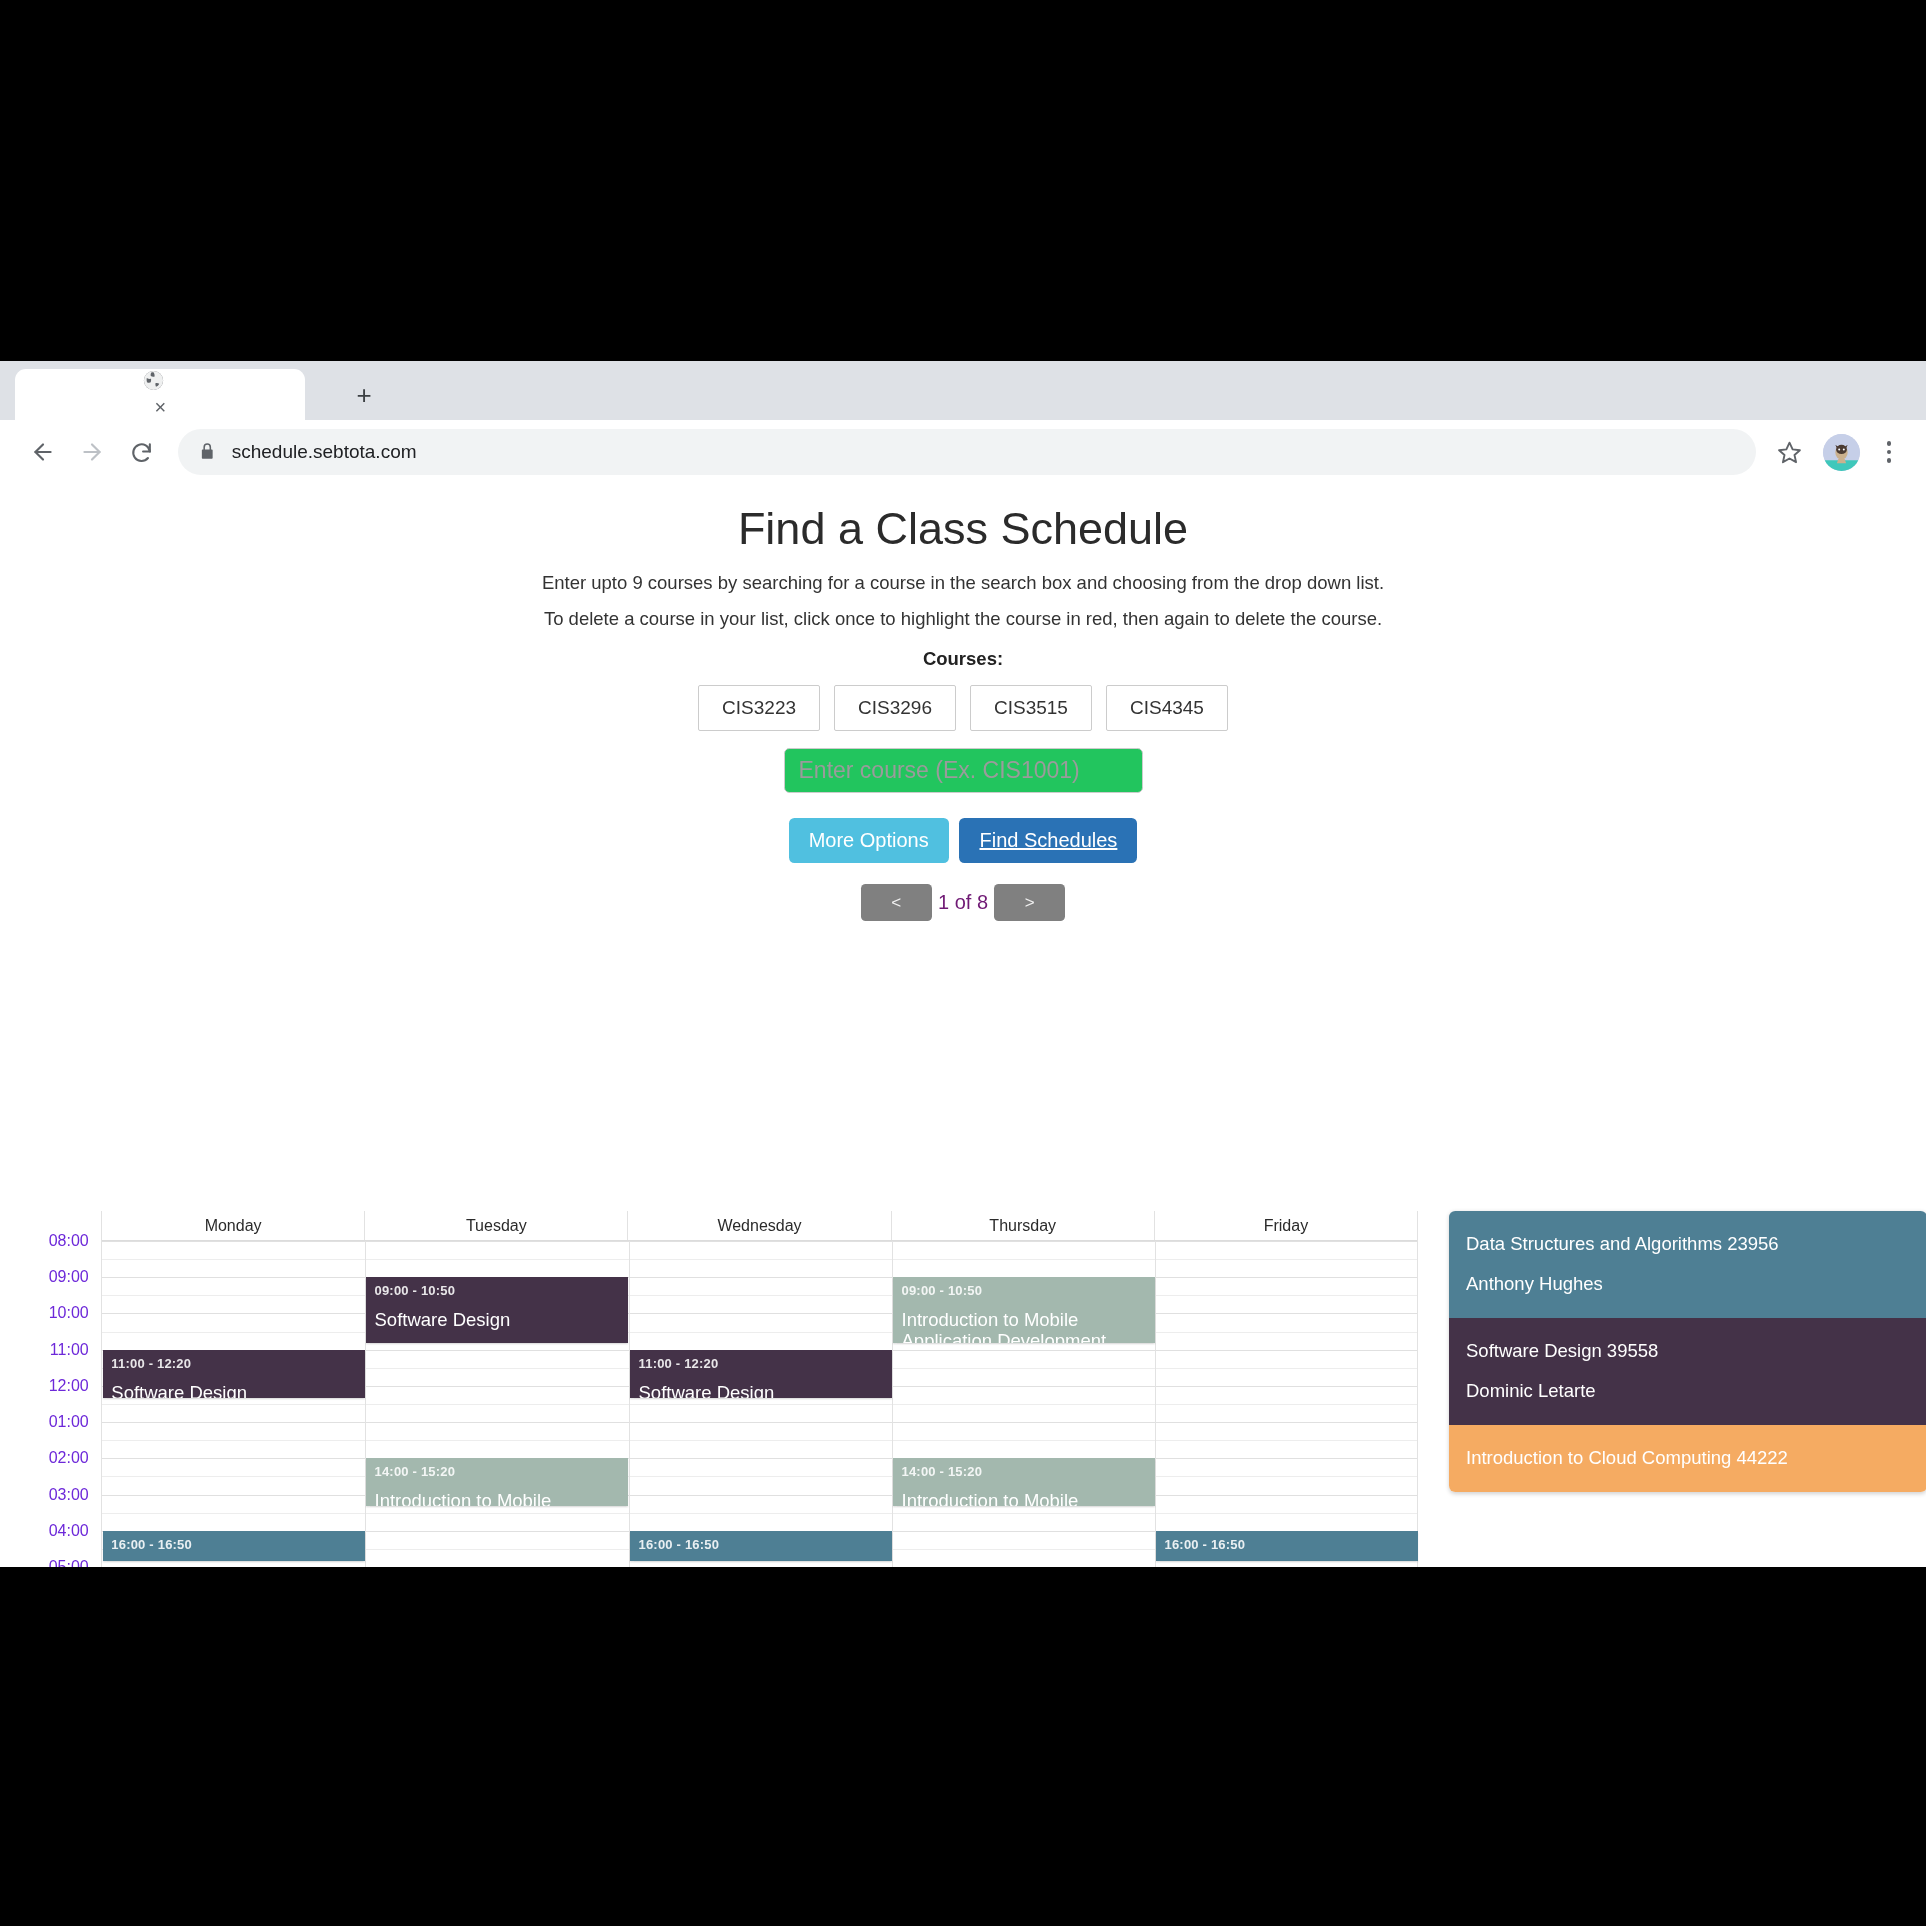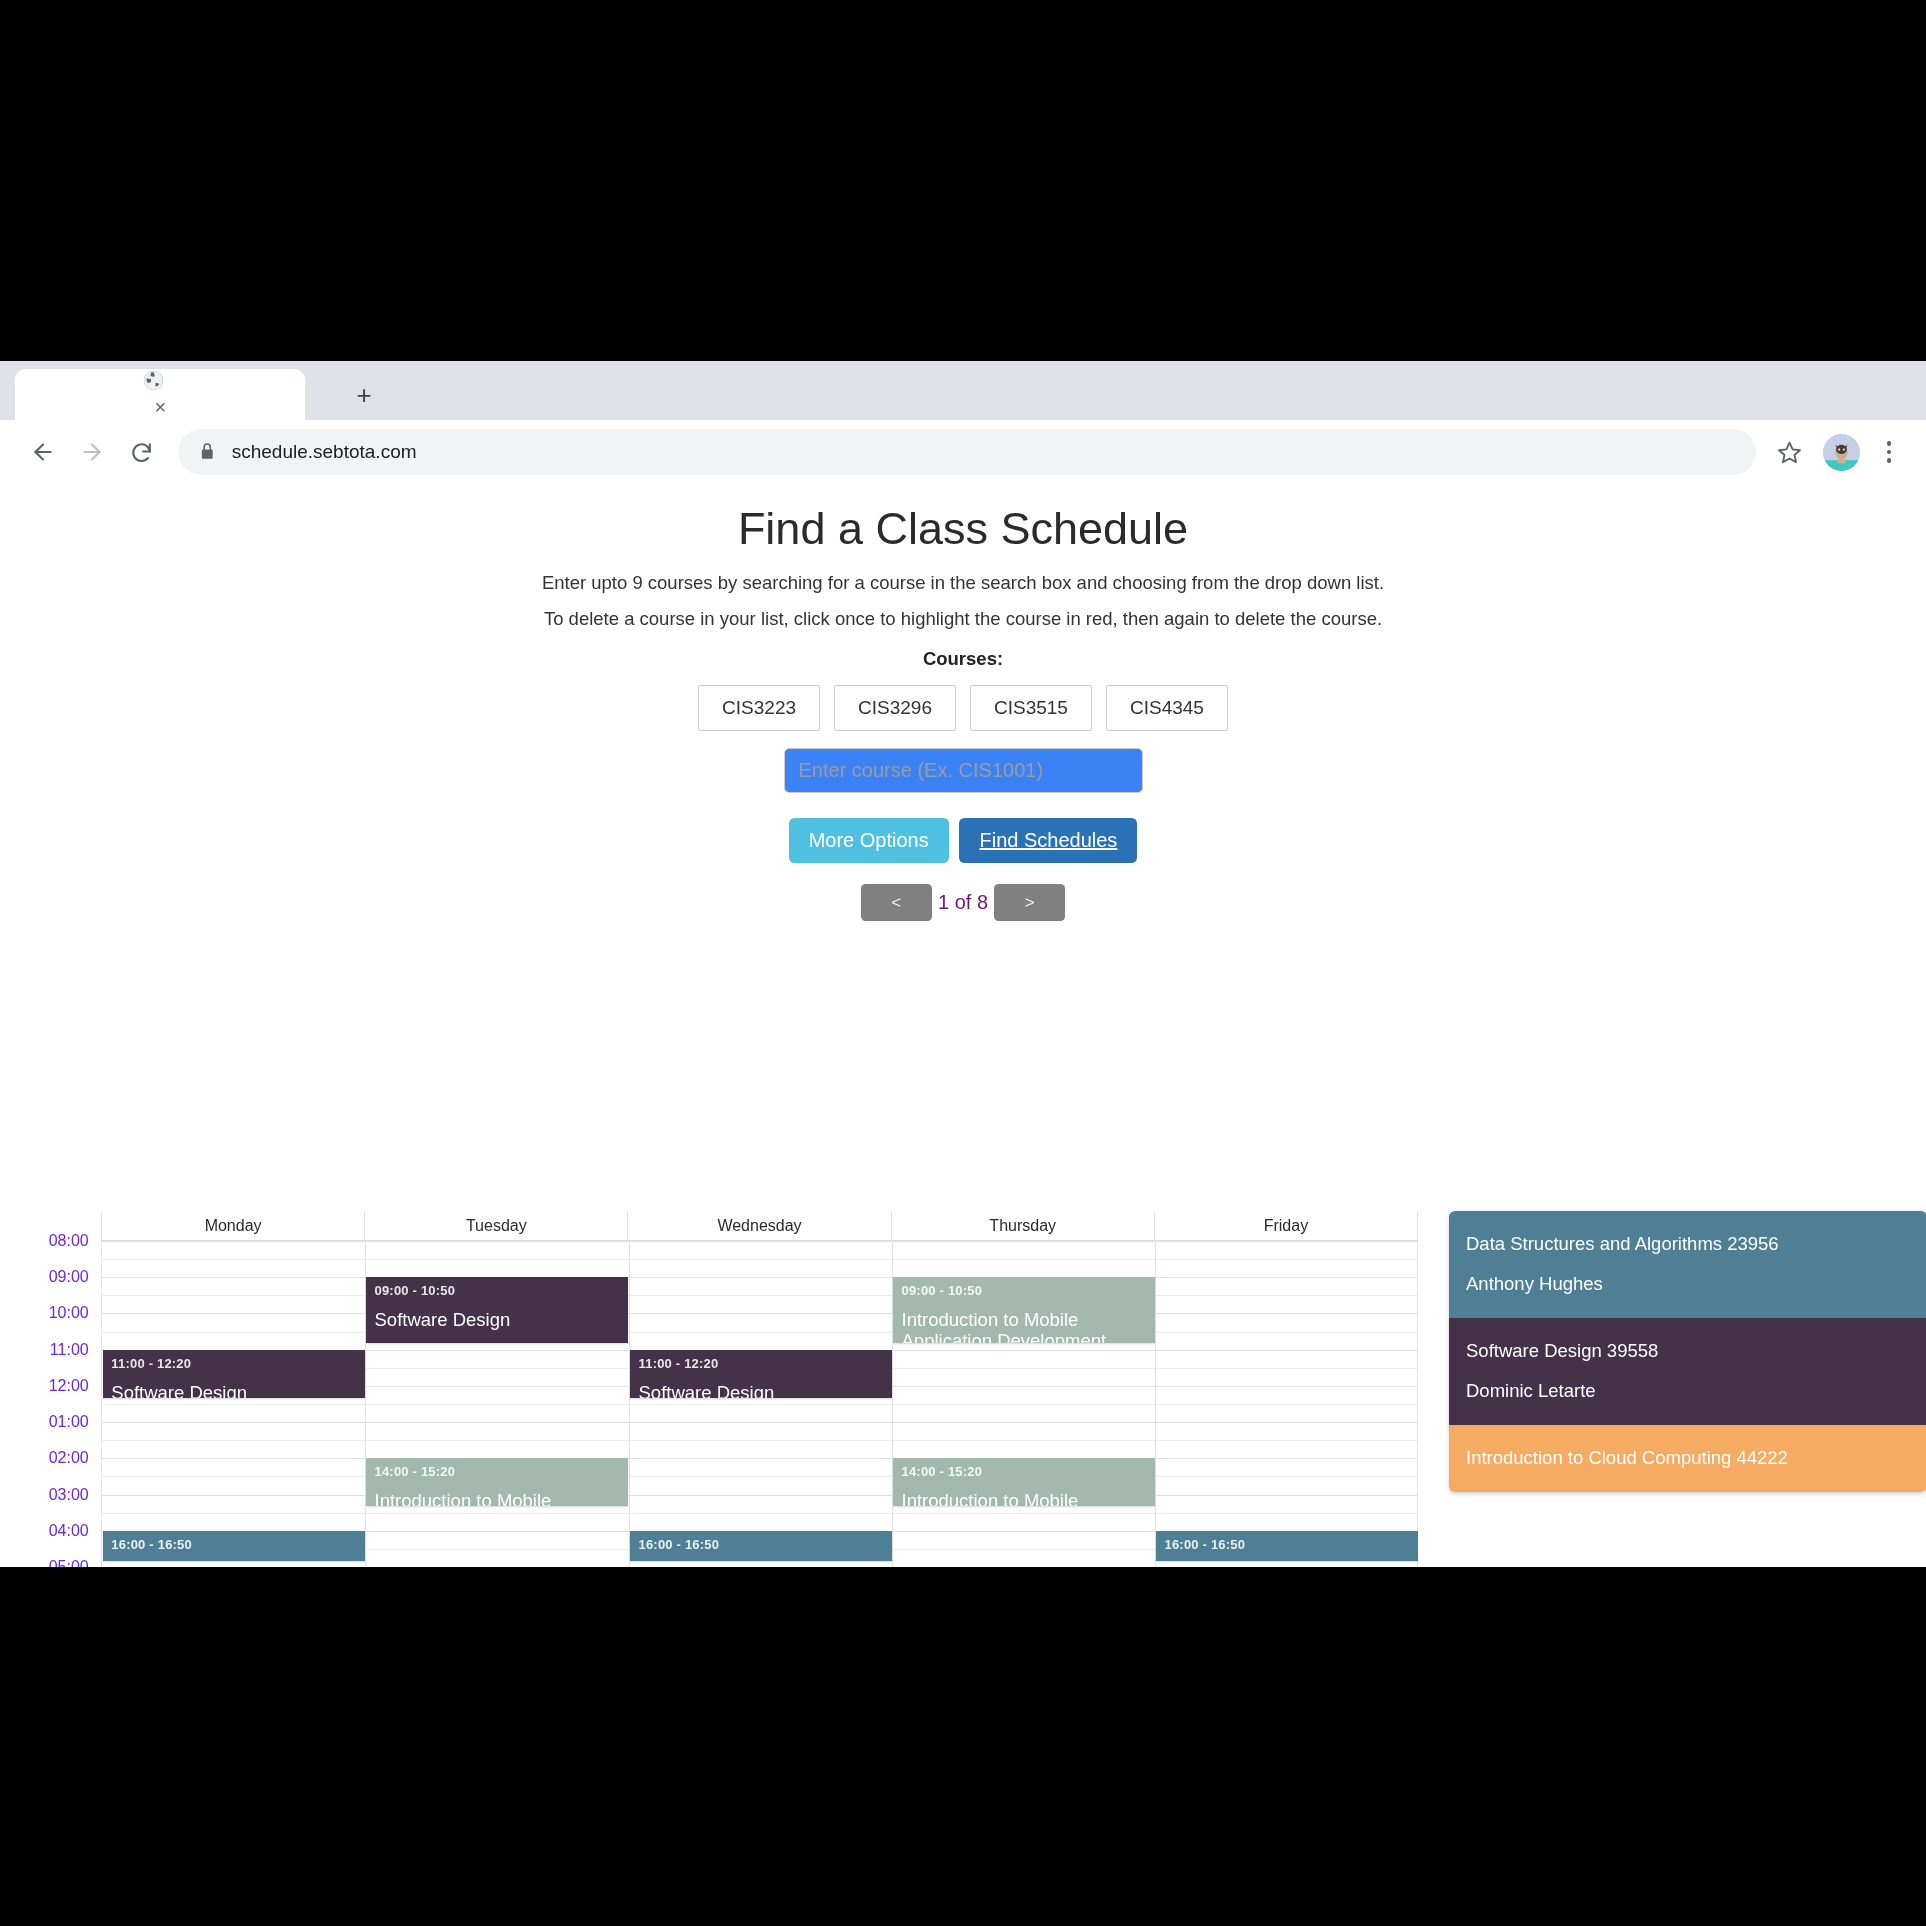--- a/index.html
+++ b/index.html
@@ -136,24 +136,24 @@
     border: 0.8px solid #ccc; border-radius: 2px;
     background: #fff;
     padding: 10.8px 23px;
     font-size: 19px; color: #333;
     min-width: 102px; text-align: center;
   }
   .searchwrap { display: flex; justify-content: center; margin-top: 17px; }
   .search-input {
     width: 359px; height: 45px;
     border: 0.8px solid #ccc; border-radius: 5.4px;
-    font-size: 20px; color: #333;
+    font-size: 23px; color: #333;
     padding: 0 14px;
     font-family: "Liberation Sans", sans-serif;
-    background: #3b82f6;
+    background: #22c55e;
   }
   .search-input::placeholder { color: #9b9b9b; }
   .btnrow { display: flex; justify-content: center; gap: 10.8px; margin-top: 25px; }
   .btn {
     border: none; border-radius: 5.4px;
     font-size: 20px; color: #fff;
     padding: 10.8px 20px;
     font-family: "Liberation Sans", sans-serif;
     cursor: pointer;
   }

